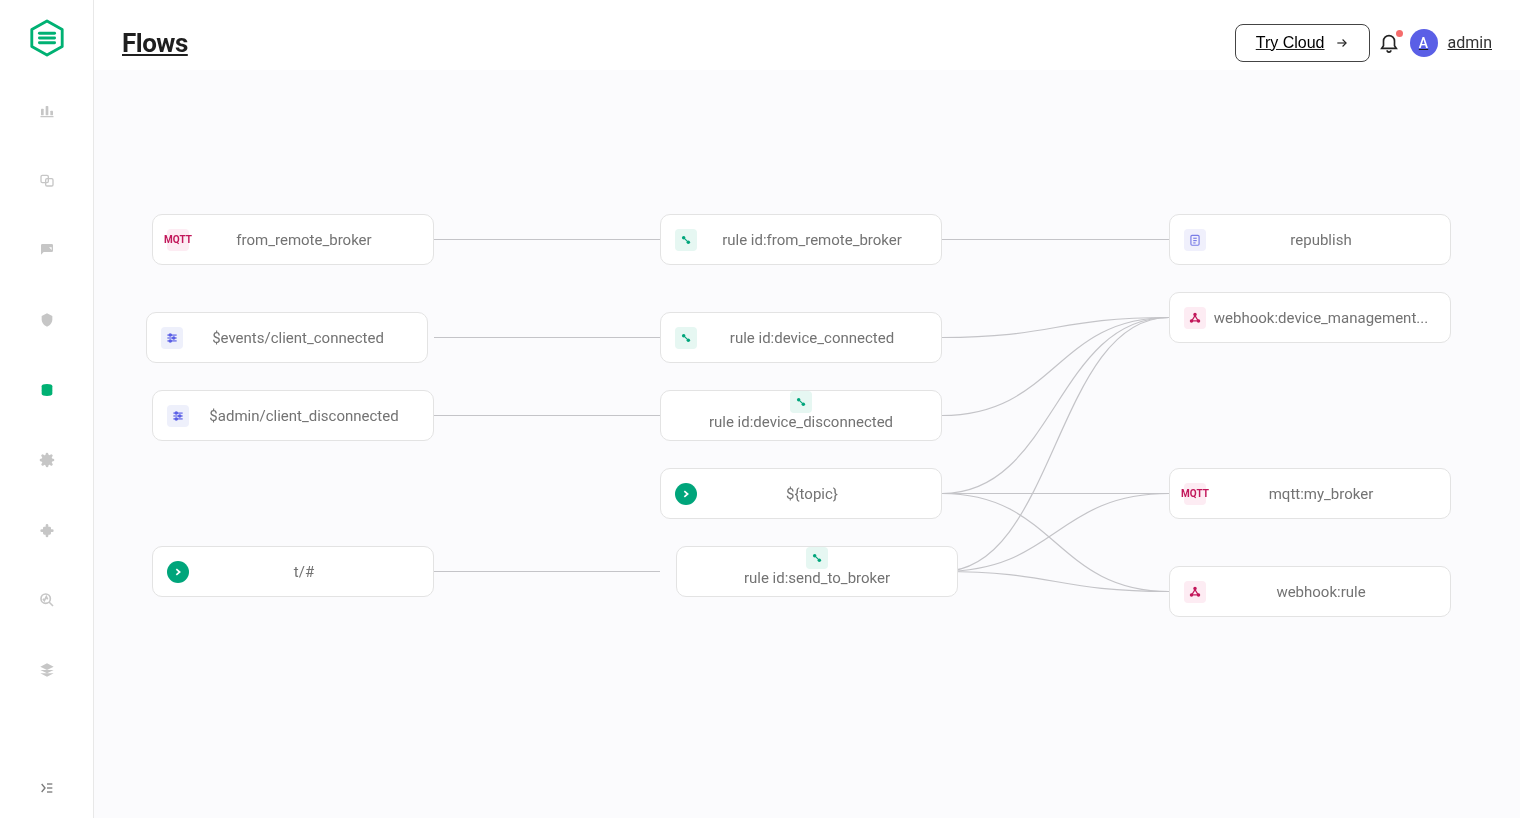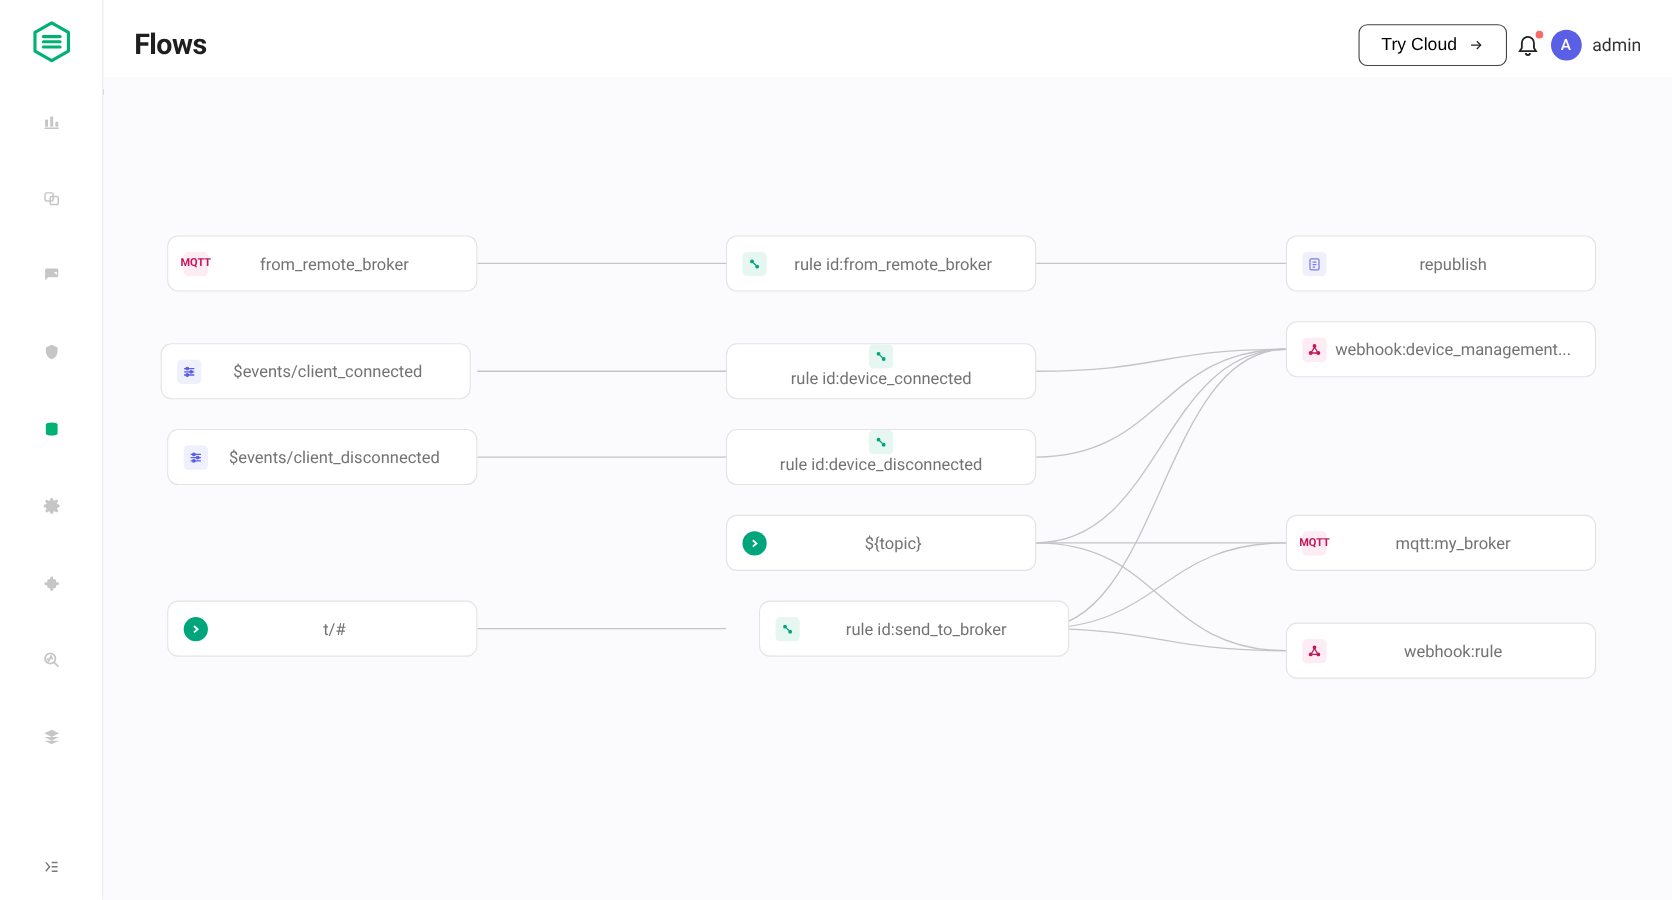--- a/index.html
+++ b/index.html
@@ -7,21 +7,21 @@
 
   
   .sidebar { position:absolute; left:0; top:0; width:94px; height:100%; border-right:1px solid #e8e8e8; background:#fff; display:flex; flex-direction:column; align-items:center; }
   .logo { width:40px; height:40px; margin-top:18px; display:flex; align-items:center; justify-content:center; }
   .sidebar-icons { margin-top:40px; display:flex; flex-direction:column; align-items:center; gap:46px; }
   .sidebar-item { width:24px; height:24px; display:flex; align-items:center; justify-content:center; color:#c6c6c6; cursor:pointer; }
   .sidebar-item.active { color:#00b173; }
   .sidebar-bottom { position:absolute; bottom:22px; left:0; width:100%; display:flex; justify-content:center; }
 
   
-  .header { position:absolute; left:94px; top:0; right:0; height:86px; border-bottom:5px solid #737373; display:flex; align-items:center; padding:0 28px 0 28px; }
+  .header { position:absolute; left:94px; top:0; right:0; height:86px; border-bottom:1px solid #737373; display:flex; align-items:center; padding:0 28px 0 28px;text-decoration:underline; }
   .page-title { font-size:26px; font-weight:700; letter-spacing:-0.5px; }
   .header-right { margin-left:auto; display:flex; align-items:center; gap:8px; }
   .try-cloud-btn { border:1px solid #444; border-radius:8px; padding:9px 20px; font-size:16px; background:#fff; display:flex; align-items:center; gap:10px; cursor:pointer; font-weight:500; }
   .bell { position:relative; width:24px; height:24px; color:#222; cursor:pointer; }
   .bell .dot { position:absolute; top:-1px; right:-1px; width:7px; height:7px; background:#f56c6c; border-radius:50%; }
   .user { display:flex; align-items:center; gap:10px; cursor:pointer; }
   .avatar { width:28px; height:28px; border-radius:50%; background:#5a5fe6; color:#fff; display:flex; align-items:center; justify-content:center; font-size:14px; font-weight:500; }
   .username { font-size:16px; color:#333; }
 
   
@@ -187,41 +187,41 @@
         <span class="icon-badge icon-event">
           <svg class="svg14" viewBox="0 0 24 24" fill="none" stroke="currentColor" stroke-width="2">
             <line x1="4" y1="7" x2="20" y2="7"></line>
             <line x1="4" y1="12" x2="20" y2="12"></line>
             <line x1="4" y1="17" x2="20" y2="17"></line>
             <circle cx="9" cy="7" r="2" fill="currentColor"></circle>
             <circle cx="15" cy="12" r="2" fill="currentColor"></circle>
             <circle cx="9" cy="17" r="2" fill="currentColor"></circle>
           </svg>
         </span>
-        <span class="label">$events/client_disconnected</span>
+        <span class="label">$admin/client_disconnected</span>
       </div>
       <div class="node" style="left: 30px; top: 450px;">
         <span class="icon-topic">
           <svg width="10" height="10" viewBox="0 0 24 24" fill="none" stroke="currentColor" stroke-width="4">
             <polyline points="8 5 16 12 8 19"></polyline>
           </svg>
         </span>
         <span class="label">t/#</span>
       </div>
       <div class="node" style="left: 538px; top: 118px;">
         <span class="icon-badge icon-rule">
           <svg class="svg14" viewBox="0 0 24 24" fill="currentColor">
             <circle cx="8" cy="8" r="3"></circle>
             <circle cx="16" cy="16" r="3"></circle>
             <path d="M10 10l4 4" stroke="currentColor" stroke-width="2"></path>
           </svg>
         </span>
         <span class="label">rule id:from_remote_broker</span>
       </div>
-      <div class="node" style="left: 538px; top: 216px; flex-direction: column;">
+      <div class="node" style="left: 538px; top: 216px;">
         <span class="icon-badge icon-rule">
           <svg class="svg14" viewBox="0 0 24 24" fill="currentColor">
             <circle cx="8" cy="8" r="3"></circle>
             <circle cx="16" cy="16" r="3"></circle>
             <path d="M10 10l4 4" stroke="currentColor" stroke-width="2"></path>
           </svg>
         </span>
         <span class="label">rule id:device_connected</span>
       </div>
       <div class="node" style="left: 538px; top: 294px; flex-direction: column;">
@@ -235,21 +235,21 @@
         <span class="label">rule id:device_disconnected</span>
       </div>
       <div class="node" style="left: 538px; top: 372px;">
         <span class="icon-topic">
           <svg width="10" height="10" viewBox="0 0 24 24" fill="none" stroke="currentColor" stroke-width="4">
             <polyline points="8 5 16 12 8 19"></polyline>
           </svg>
         </span>
         <span class="label">${topic}</span>
       </div>
-      <div class="node" style="left: 568px; top: 450px;">
+      <div class="node" style="left: 554px; top: 450px; flex-direction: column;">
         <span class="icon-badge icon-rule">
           <svg class="svg14" viewBox="0 0 24 24" fill="currentColor">
             <circle cx="8" cy="8" r="3"></circle>
             <circle cx="16" cy="16" r="3"></circle>
             <path d="M10 10l4 4" stroke="currentColor" stroke-width="2"></path>
           </svg>
         </span>
         <span class="label">rule id:send_to_broker</span>
       </div>
       <div class="node" style="left: 1047px; top: 196px;">

